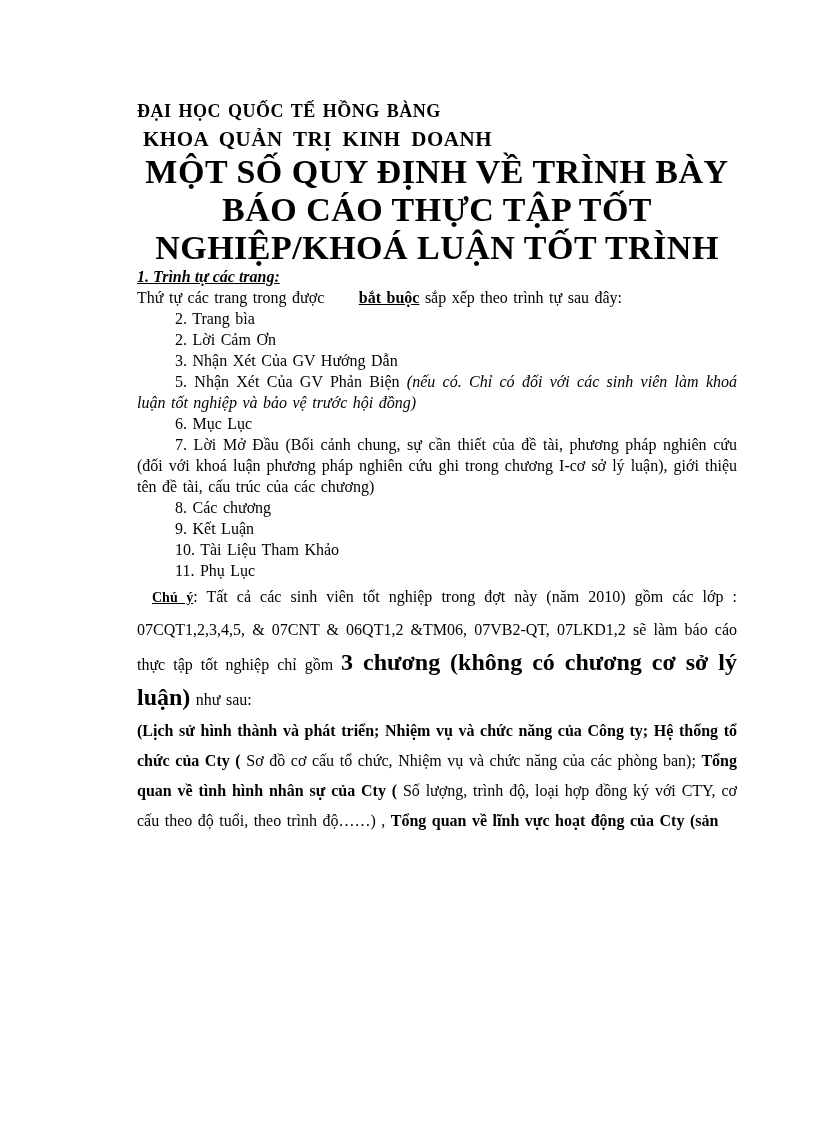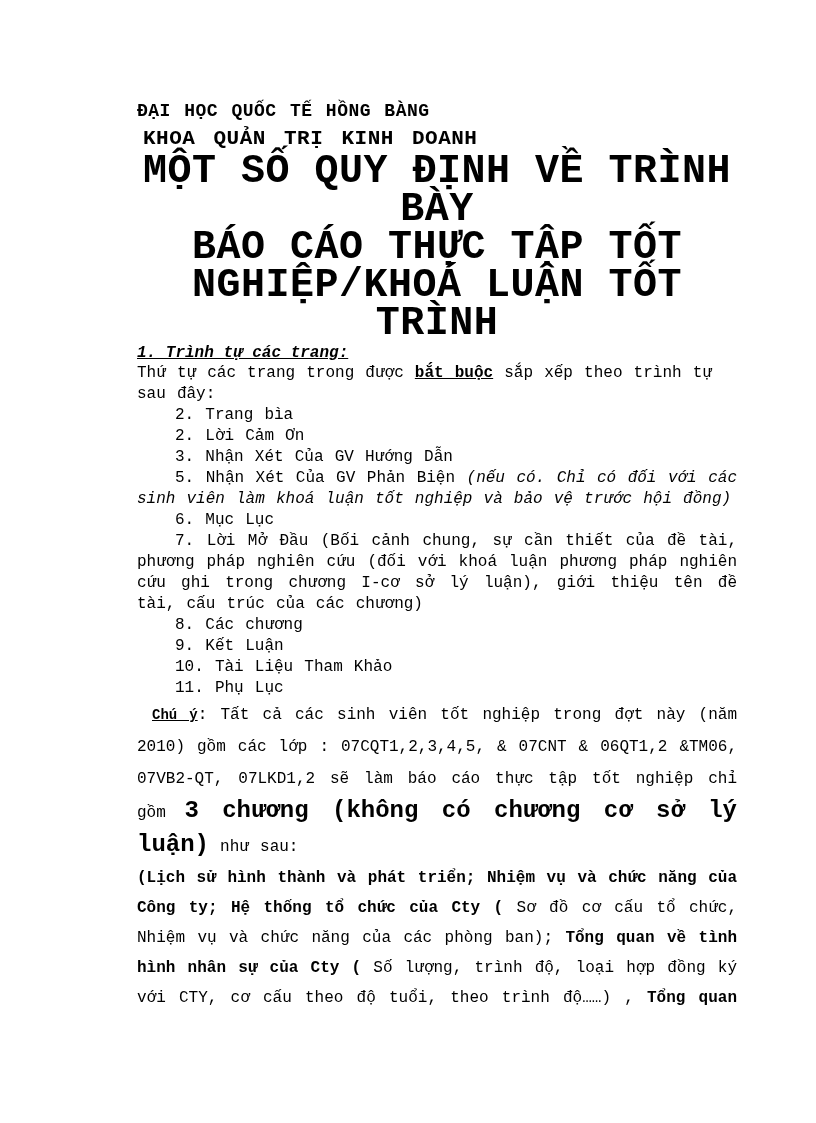--- a/index.html
+++ b/index.html
@@ -1,41 +1,41 @@
 <!DOCTYPE html>
 <html><head>
 <meta charset="utf-8">
 <style>
   html, body { margin:0; padding:0; background:#ffffff; }
   .page {
     position:relative;
     width:816px; height:1012px;
     background:#ffffff;
     color:#000000;
-    font-family:Liberation Mono, monospace;
+    font-family:Liberation Serif, serif;
     overflow:hidden;
   }
   .content {
     padding:97px 79px 0 137px; 
   }
   .content p, .content div { margin:0; }
 
   .header-line1 {
     font-size:18px; font-weight:bold; line-height:28px;
     word-spacing:2px; letter-spacing:0.5px;
   }
   .header-line2 {
     font-size:21px; font-weight:bold; line-height:28px;
     word-spacing:5px; letter-spacing:0.5px; padding-left:6px;
   }
 
   .doc-title {
     margin-top:80px;
     text-align:center;
-    font-size:40px; font-weight:bold;
+    font-size:34px; font-weight:bold;
     line-height:38px;
     letter-spacing:0.5px;
   }
 
   .section-heading {
     margin-top:22px;
     font-size:16px; font-weight:bold; font-style:italic;
     text-decoration:underline;
     line-height:20px;
   }
@@ -79,21 +79,21 @@
     font-size:16px;
     line-height:30px;
     text-align:justify;
     word-spacing:1.5px;
   }
 
   
   .seg-n  { }
   .seg-b  { font-weight:bold; }
   .seg-i  { font-style:italic; }
-  .seg-bu { font-weight:bold; text-decoration:underline; }
+  .seg-bu { font-weight:bold; text-decoration:underline;margin-left:29px; }
   .seg-bl { font-weight:bold; font-size:24px; }
 
   .page-number {
     position:absolute;
     right:80px; top:1053px;
     font-size:16px;
   }
 </style>
 </head>
 <body>

